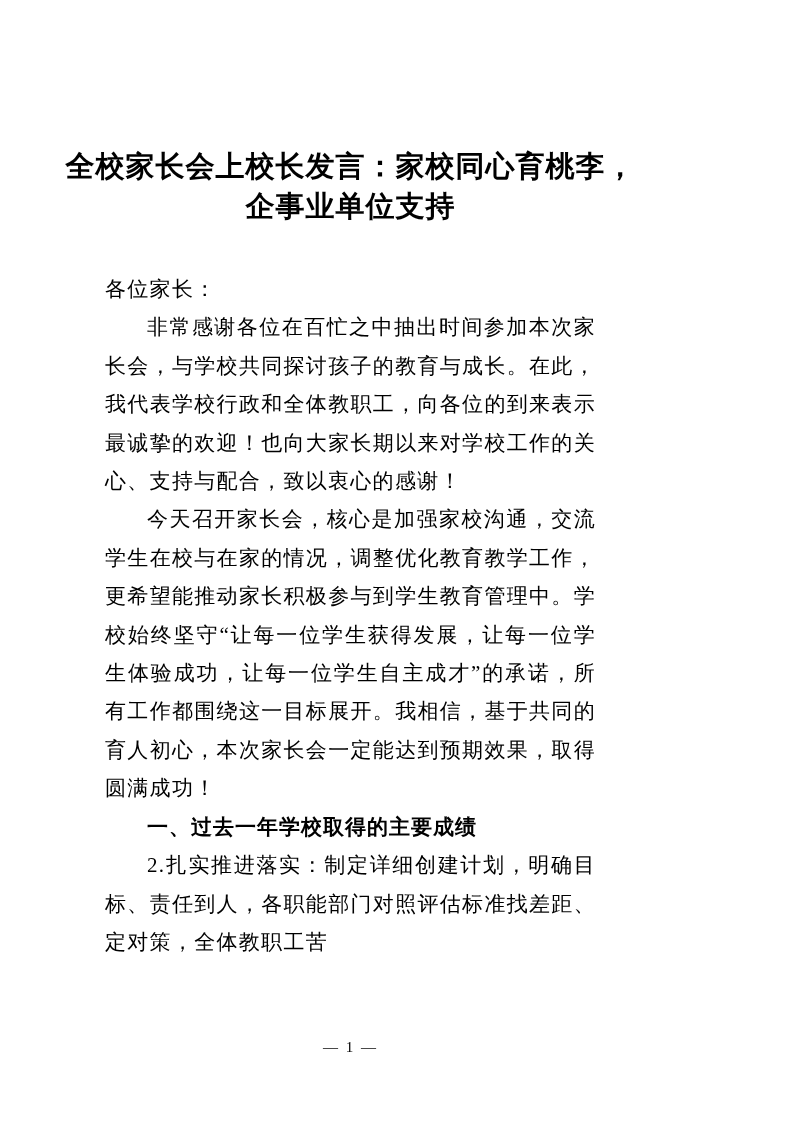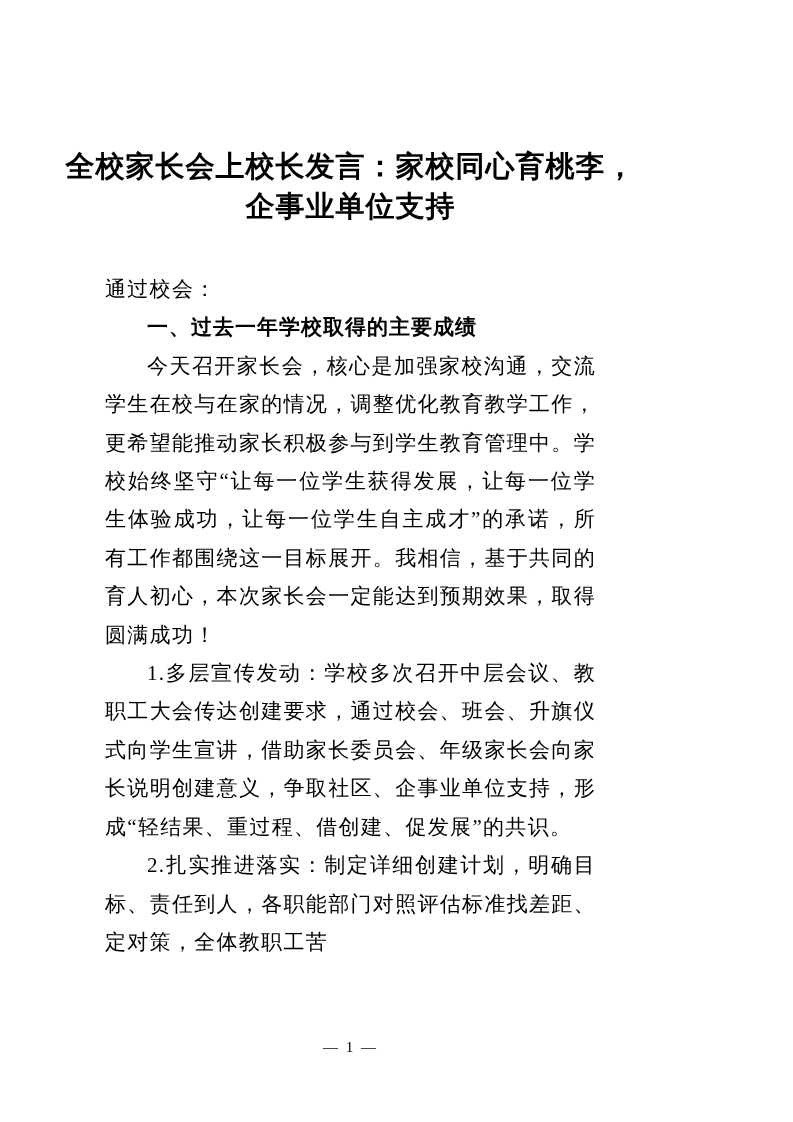--- a/index.html
+++ b/index.html
@@ -49,28 +49,28 @@
 </head>
 <body>
 
 <div class="page">
 
   <h1 class="doc-title">
     <span class="title-line">全校家长会上校长发言：家校同心育桃李，</span>
     <span class="title-line">企事业单位支持</span>
   </h1>
 
-  <p class="para no-indent first-body">通过校会：</p>
+  <p class="para no-indent first-body">各位家长：</p>
 
 
+  <p class="para">非常感谢各位在百忙之中抽出时间参加本次家长会，与学校共同探讨孩子的教育与成长。在此，我代表学校行政和全体教职工，向各位的到来表示最诚挚的欢迎！也向大家长期以来对学校工作的关心、支持与配合，致以衷心的感谢！</p>
+
+  <p class="para">今天召开家长会，核心是加强家校沟通，交流学生在校与在家的情况，调整优化教育教学工作，更希望能推动家长积极参与到学生教育管理中。学校始终坚守“让每一位学生获得发展，让每一位学生体验成功，让每一位学生自主成才”的承诺，所有工作都围绕这一目标展开。我相信，基于共同的育人初心，本次家长会一定能达到预期效果，取得圆满成功！</p>
 
   <p class="para heading">一、过去一年学校取得的主要成绩</p>
 
-  <p class="para">今天召开家长会，核心是加强家校沟通，交流学生在校与在家的情况，调整优化教育教学工作，更希望能推动家长积极参与到学生教育管理中。学校始终坚守“让每一位学生获得发展，让每一位学生体验成功，让每一位学生自主成才”的承诺，所有工作都围绕这一目标展开。我相信，基于共同的育人初心，本次家长会一定能达到预期效果，取得圆满成功！</p>
 
-
-  <p class="para">1.多层宣传发动：学校多次召开中层会议、教职工大会传达创建要求，通过校会、班会、升旗仪式向学生宣讲，借助家长委员会、年级家长会向家长说明创建意义，争取社区、企事业单位支持，形成“轻结果、重过程、借创建、促发展”的共识。</p>
 
   <p class="para">2.扎实推进落实：制定详细创建计划，明确目标、责任到人，各职能部门对照评估标准找差距、定对策，全体教职工苦</p>
 
   <div class="page-footer">— 1 —</div>
 
 </div>
 
 </body></html>

